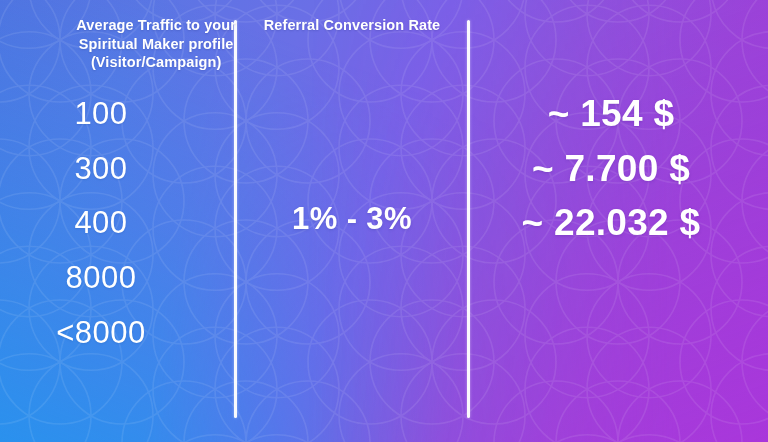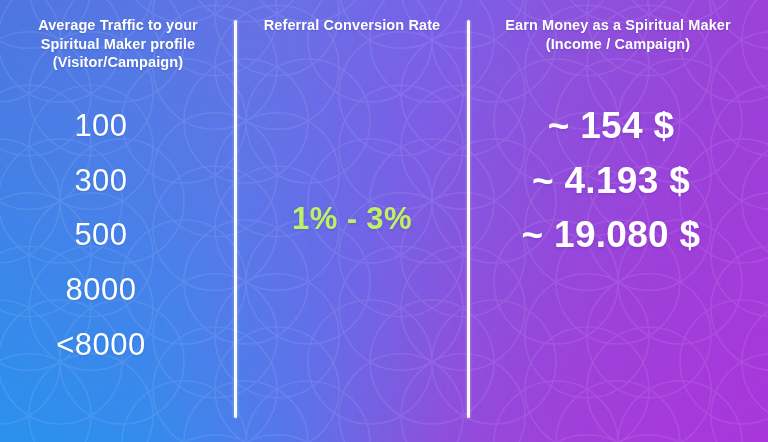--- a/index.html
+++ b/index.html
@@ -64,21 +64,21 @@
     position: absolute;
     inset: 0;
     display: flex;
   }
   .col {
     position: relative;
     display: flex;
     flex-direction: column;
     align-items: center;
   }
-  .col-traffic   { width: 236px; }
+  .col-traffic   { width: 236px; align-items: flex-end; }
   .col-rate      { width: 232px; align-items: center; }
   .col-income    { width: 300px; }
 
   
   .divider {
     position: absolute;
     top: 20px;
     width: 3px;
     height: 398px;
     background: #ffffff;
@@ -98,21 +98,21 @@
     font-weight: bold;
     line-height: 18.5px;
     letter-spacing: 0.1px;
     white-space: pre-line;
     text-shadow: 0 1px 2px rgba(30,40,110,0.22);
   }
 
   
   .rows {
     position: absolute;
-    top: 99px;
+    top: 87px;
     left: 0;
     right: 0;
   }
   .value-row {
     height: 54.6px;
     display: flex;
     align-items: center;
     justify-content: center;
     color: #ffffff;
   }
@@ -134,21 +134,21 @@
   
   .center-value {
     position: absolute;
     top: 0;
     left: 0;
     right: 0;
     bottom: 0;
     display: flex;
     align-items: center;
     justify-content: center;
-    color: #bef264;
+    color: #ffffff;
     font-size: 31px;
     font-weight: bold;
     letter-spacing: 0.4px;
     padding-bottom: 4px;
     text-shadow: 0 1px 3px rgba(40,55,140,0.24);
   }
 </style>
 </head>
 <body>
 
@@ -201,35 +201,33 @@
 
   <div class="columns">
 
     <div class="col col-traffic">
       <div class="col-header">Average Traffic to your
 Spiritual Maker profile
 (Visitor/Campaign)</div>
       <div class="rows">
         <div class="value-row">100</div>
         <div class="value-row">300</div>
-        <div class="value-row">500</div>
+        <div class="value-row">400</div>
         <div class="value-row">8000</div>
         <div class="value-row">&lt;8000</div>
       </div>
     </div>
 
     <div class="col col-rate">
       <div class="col-header">Referral Conversion Rate</div>
       <div class="center-value">1% - 3%</div>
     </div>
 
     <div class="col col-income">
-      <div class="col-header">Earn Money as a Spiritual Maker
-(Income / Campaign)</div>
       <div class="rows">
         <div class="value-row">~ 154 $</div>
-        <div class="value-row">~ 4.193 $</div>
-        <div class="value-row">~ 19.080 $</div>
+        <div class="value-row">~ 7.700 $</div>
+        <div class="value-row">~ 22.032 $</div>
       </div>
     </div>
 
   </div>
 </div>
 
 </body></html>

